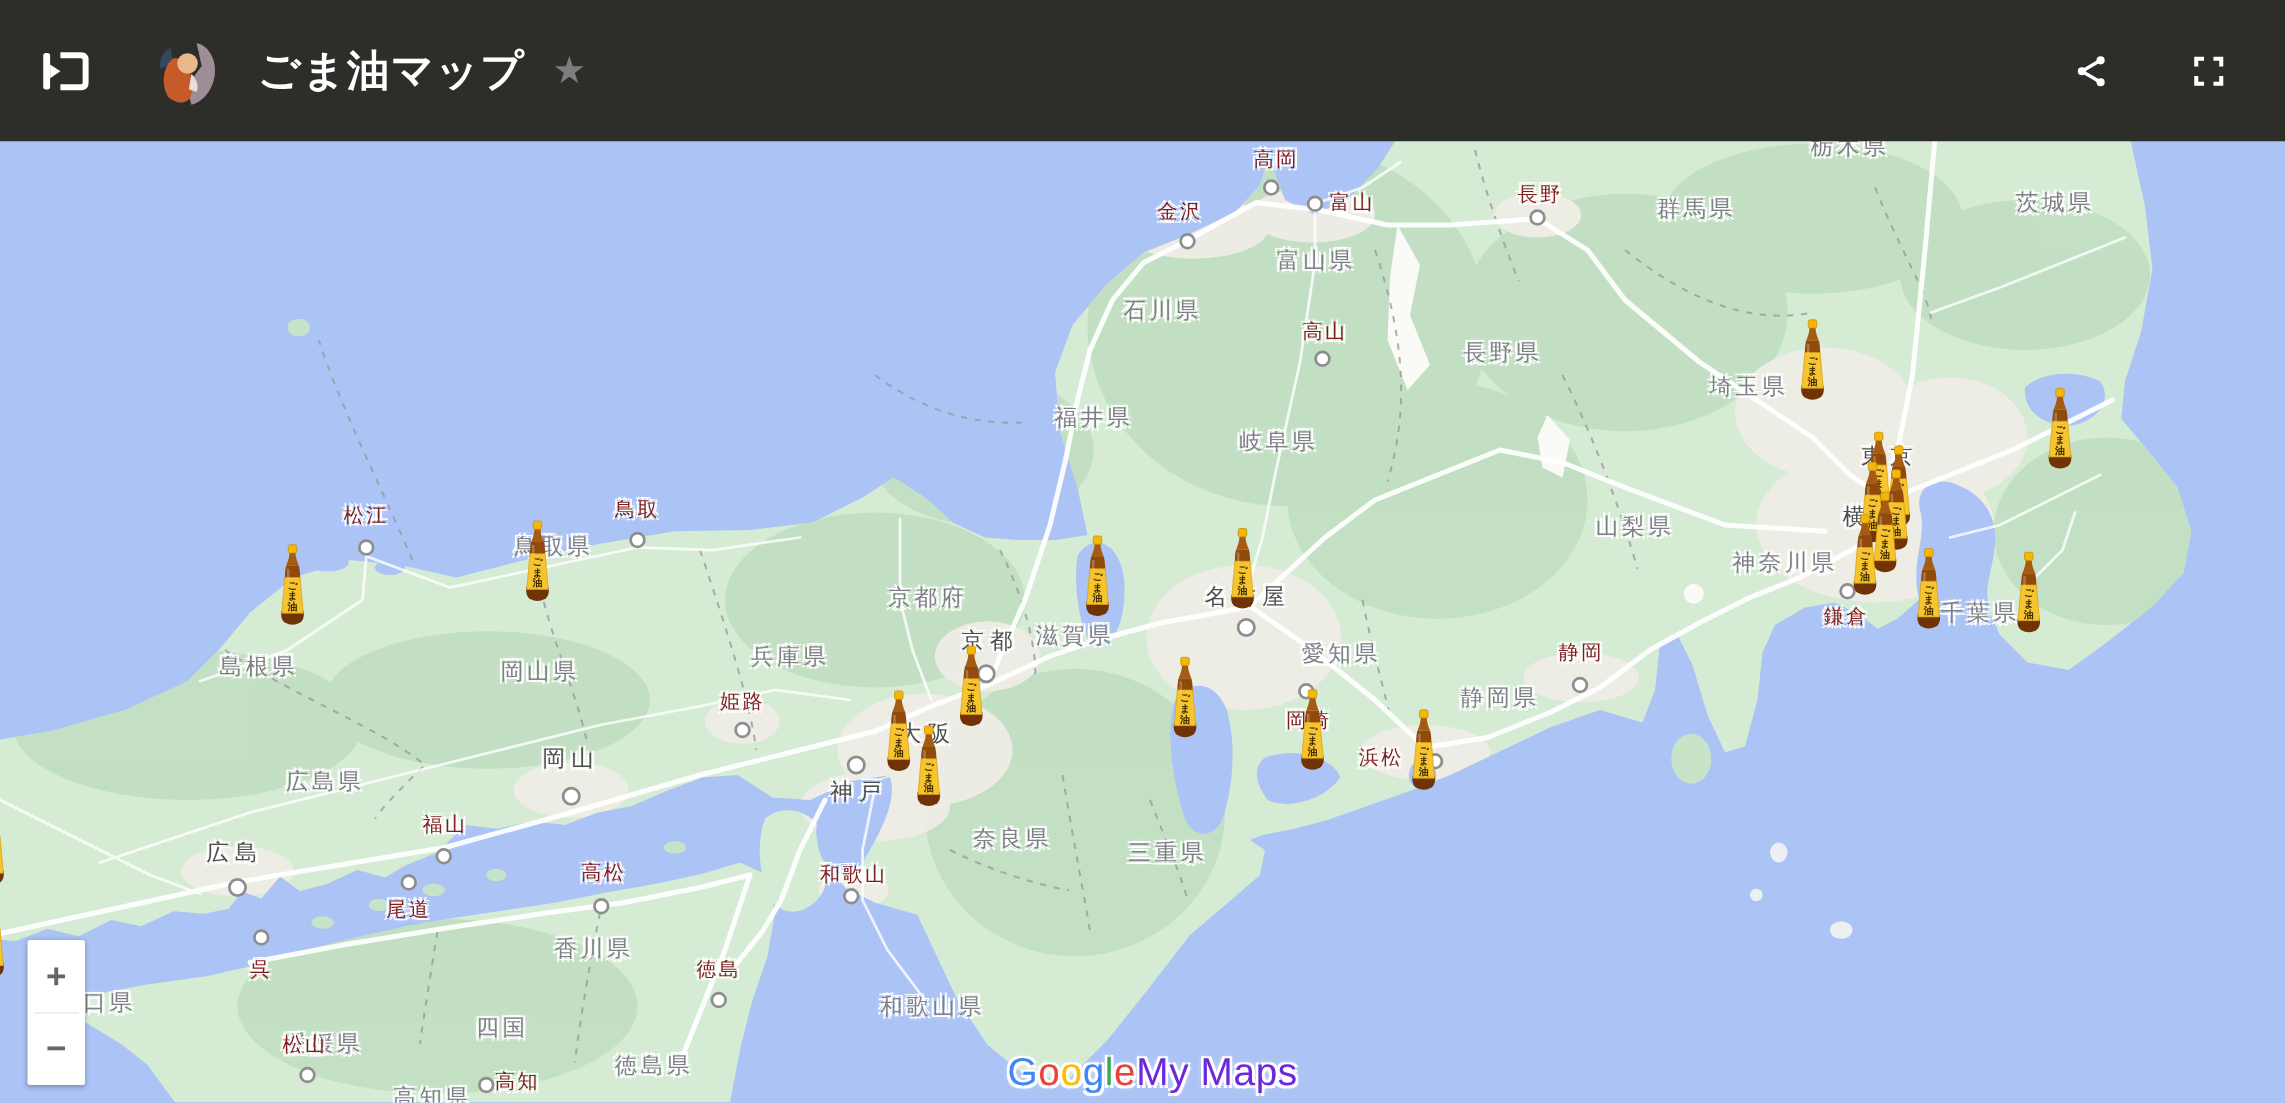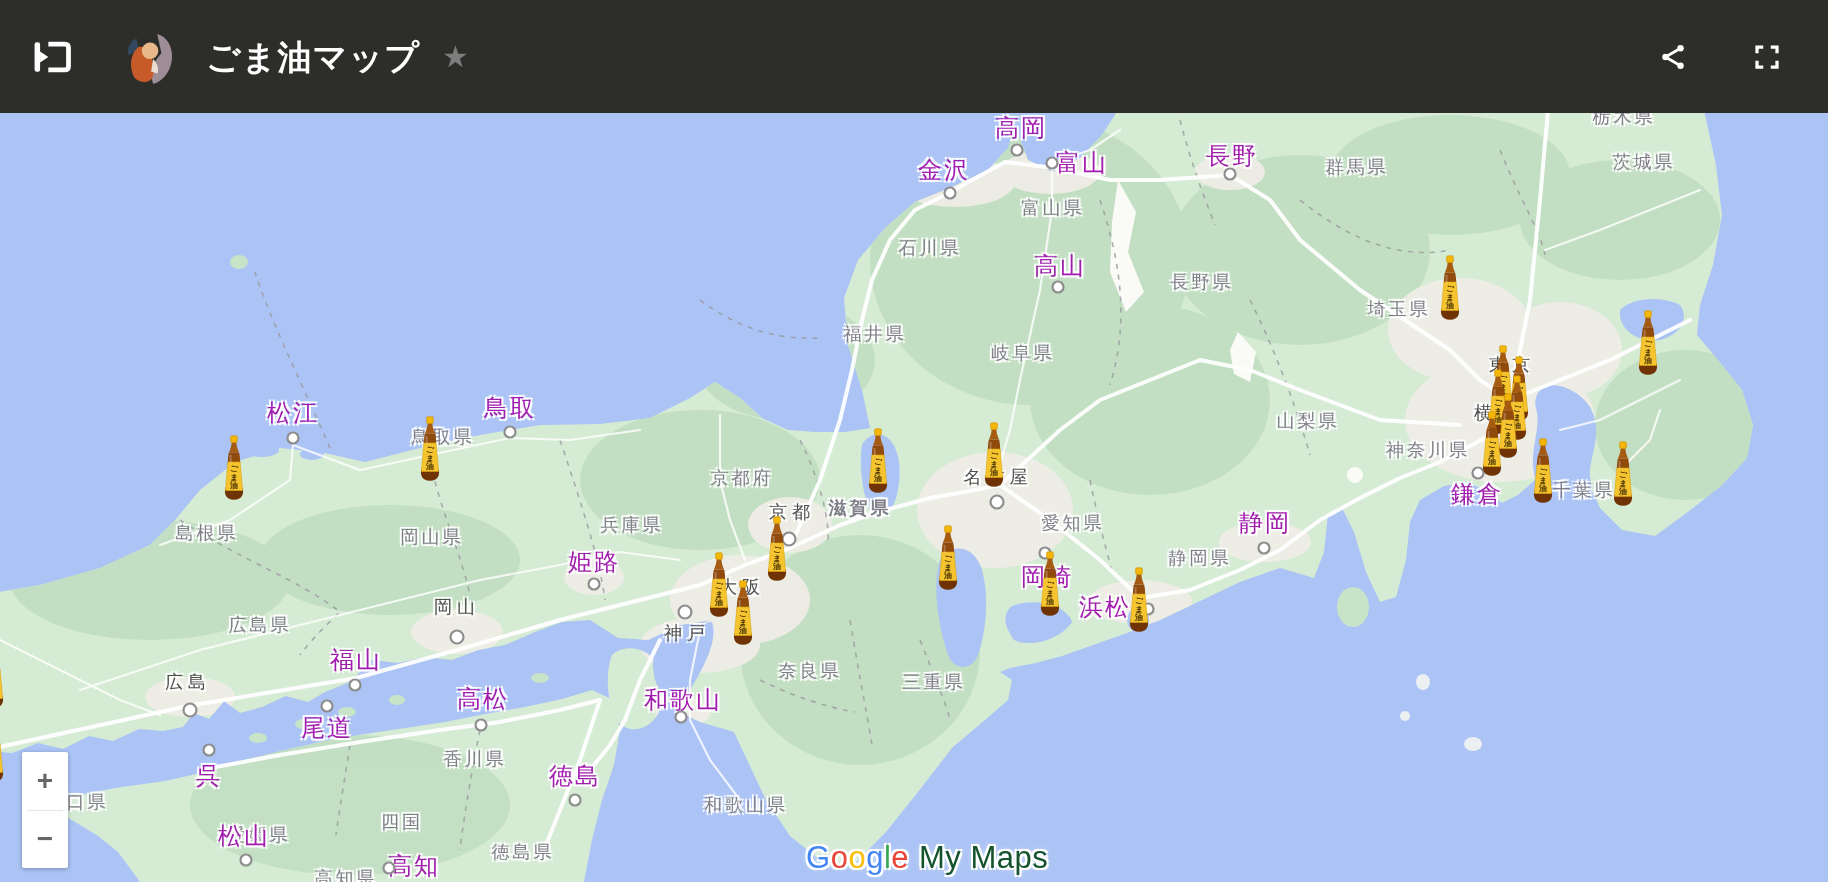--- a/index.html
+++ b/index.html
@@ -21,36 +21,36 @@
 
   
   #map-wrap{position:absolute;left:0;top:0;width:1828px;height:882px;z-index:1;}
   #terrain{position:absolute;left:0;top:0;}
   #labels-layer{position:absolute;left:0;top:0;width:1828px;height:882px;z-index:2;pointer-events:none;}
   #overlay-svg{position:absolute;left:0;top:0;z-index:3;pointer-events:none;}
 
   .maplabel{position:absolute;transform:translate(-50%,-50%);white-space:nowrap;
     text-shadow:-2px -2px 0 #fff,2px -2px 0 #fff,-2px 2px 0 #fff,2px 2px 0 #fff,0 0 5px #fff;}
   .city1{font-size:18px;color:#4e4e4e;letter-spacing:5px;font-weight:500;}
-  .city2{font-size:24px;color:#a21caf;letter-spacing:2px;font-weight:500;}
+  .city2{font-size:16px;color:#7f1d1d;letter-spacing:2px;font-weight:500;}
   .pref{font-size:18px;color:#7f7f88;letter-spacing:3px;font-weight:400;}
 
   
   #zoomctl{position:absolute;left:22px;top:752px;width:46px;height:116px;background:#fff;
            border-radius:2px;box-shadow:0 1px 4px rgba(0,0,0,.3);z-index:5;
            display:flex;flex-direction:column;}
   .zbtn{flex:1;display:flex;align-items:center;justify-content:center;font-size:28px;
         color:#666;cursor:pointer;user-select:none;font-weight:bold;}
   #zoom-divider{height:1px;background:#e6e6e6;margin:0 5px;}
 
   
   #attribution{position:absolute;left:806px;top:840px;z-index:4;font-size:31px;font-weight:500;
      letter-spacing:.5px;white-space:nowrap;
      text-shadow:-2px -2px 0 #fff,2px -2px 0 #fff,-2px 2px 0 #fff,2px 2px 0 #fff,0 0 6px #fff;}
-  #attribution .mymaps{color:#14532d;margin-left:10px;font-weight:400;}
+  #attribution .mymaps{color:#6d28d9;margin-left:0;font-weight:400;}
 </style>
 </head>
 <body>
 
 <div id="map-wrap">
 <svg id="terrain" width="1828" height="882" viewBox="0 0 1828 882">
   <defs>
     <path id="honshu" d="M-20,595 L40,585 100,568 150,545 175,520 200,490 235,462 280,448 320,452 365,462 420,448 480,435 540,425 600,424 650,418 690,398 715,382 740,398 762,418 788,430 815,432 845,432 870,428 862,390 848,345 844,298 858,260 885,228 915,202 950,188 988,170 1008,148 1015,126 1028,160 1052,172 1080,158 1102,135 1118,110 1704,110 1716,165 1722,215 1713,265 1700,305 1697,335 1718,360 1742,390 1753,425 1747,458 1722,485 1688,512 1655,536 1622,530 1600,508 1588,482 1572,470 1552,472 1535,480 1518,495 1502,503 1488,492 1468,482 1444,486 1420,500 1410,522 1406,560 1396,597 1380,602 1366,572 1354,532 1342,508 1328,514 1324,552 1314,578 1280,568 1240,582 1198,602 1160,620 1130,632 1096,644 1062,656 1036,663 1010,668 1000,672 1012,680 1008,700 985,720 952,748 918,792 886,832 854,864 820,860 790,836 766,800 748,762 734,732 700,722 676,710 660,690 655,668 668,645 690,628 712,620 680,625 648,640 618,638 590,620 562,622 535,632 505,645 478,650 452,660 425,657 398,663 372,660 350,682 325,692 308,702 286,696 262,707 240,713 224,701 209,719 194,713 183,727 163,731 139,729 113,741 89,736 63,749 38,743 12,753 -20,750 Z"></path>
     <path id="shikoku" d="M55,800 L115,788 165,781 205,772 245,760 285,750 325,741 365,734 405,728 445,722 485,714 525,707 562,699 592,690 614,700 620,730 614,765 602,800 592,840 584,882 140,882 118,852 98,836 62,814 Z"></path>
     <path id="awaji" d="M612,655 C622,646 642,644 656,662 664,678 666,696 658,714 650,728 632,736 618,722 608,706 604,676 612,655 Z"></path>
@@ -200,36 +200,36 @@
     <div class="maplabel pref" style="left: 432px; top: 537px;">岡山県</div>
     <div class="maplabel pref" style="left: 260px; top: 625px;">広島県</div>
     <div class="maplabel pref" style="left: 77px; top: 802px;">山口県</div>
     <div class="maplabel pref" style="left: 475px; top: 759px;">香川県</div>
     <div class="maplabel pref" style="left: 523px; top: 852px;">徳島県</div>
     <div class="maplabel pref" style="left: 259px; top: 835px;">愛媛県</div>
     <div class="maplabel pref" style="left: 346px; top: 878px;">高知県</div>
     <div class="maplabel pref" style="left: 402px; top: 822px;">四国</div>
     <div class="maplabel pref" style="left: 632px; top: 525px;">兵庫県</div>
     <div class="maplabel pref" style="left: 742px; top: 478px;">京都府</div>
-    <div class="maplabel pref" style="left: 860px; top: 508px; font-weight: bold;">滋賀県</div>
+    <div class="maplabel pref" style="left: 860px; top: 508px;">滋賀県</div>
     <div class="maplabel pref" style="left: 810px; top: 671px;">奈良県</div>
     <div class="maplabel pref" style="left: 746px; top: 805px;">和歌山県</div>
     <div class="maplabel pref" style="left: 934px; top: 682px;">三重県</div>
     <div class="maplabel pref" style="left: 1073px; top: 523px;">愛知県</div>
     <div class="maplabel pref" style="left: 1200px; top: 558px;">静岡県</div>
     <div class="maplabel pref" style="left: 1023px; top: 353px;">岐阜県</div>
     <div class="maplabel pref" style="left: 875px; top: 334px;">福井県</div>
     <div class="maplabel pref" style="left: 930px; top: 248px;">石川県</div>
     <div class="maplabel pref" style="left: 1053px; top: 208px;">富山県</div>
     <div class="maplabel pref" style="left: 1202px; top: 282px;">長野県</div>
     <div class="maplabel pref" style="left: 1308px; top: 421px;">山梨県</div>
     <div class="maplabel pref" style="left: 1357px; top: 167px;">群馬県</div>
     <div class="maplabel pref" style="left: 1399px; top: 309px;">埼玉県</div>
     <div class="maplabel pref" style="left: 1644px; top: 162px;">茨城県</div>
-    <div class="maplabel pref" style="left: 1624px; top: 117px;">栃木県</div>
+    <div class="maplabel pref" style="left: 1480px; top: 117px;">栃木県</div>
     <div class="maplabel pref" style="left: 1428px; top: 450px;">神奈川県</div>
     <div class="maplabel pref" style="left: 1584px; top: 490px;">千葉県</div>
     <div class="maplabel city1" style="left: 1512px; top: 365px;">東京</div>
     <div class="maplabel city1" style="left: 1497px; top: 413px;">横浜</div>
     <div class="maplabel city1" style="left: 998px; top: 477px;">名古屋</div>
     <div class="maplabel city1" style="left: 792px; top: 512px;">京都</div>
     <div class="maplabel city1" style="left: 742px; top: 587px;">大阪</div>
     <div class="maplabel city1" style="left: 687px; top: 633px;">神戸</div>
     <div class="maplabel city1" style="left: 188px; top: 682px;">広島</div>
     <div class="maplabel city1" style="left: 457px; top: 607px;">岡山</div>

